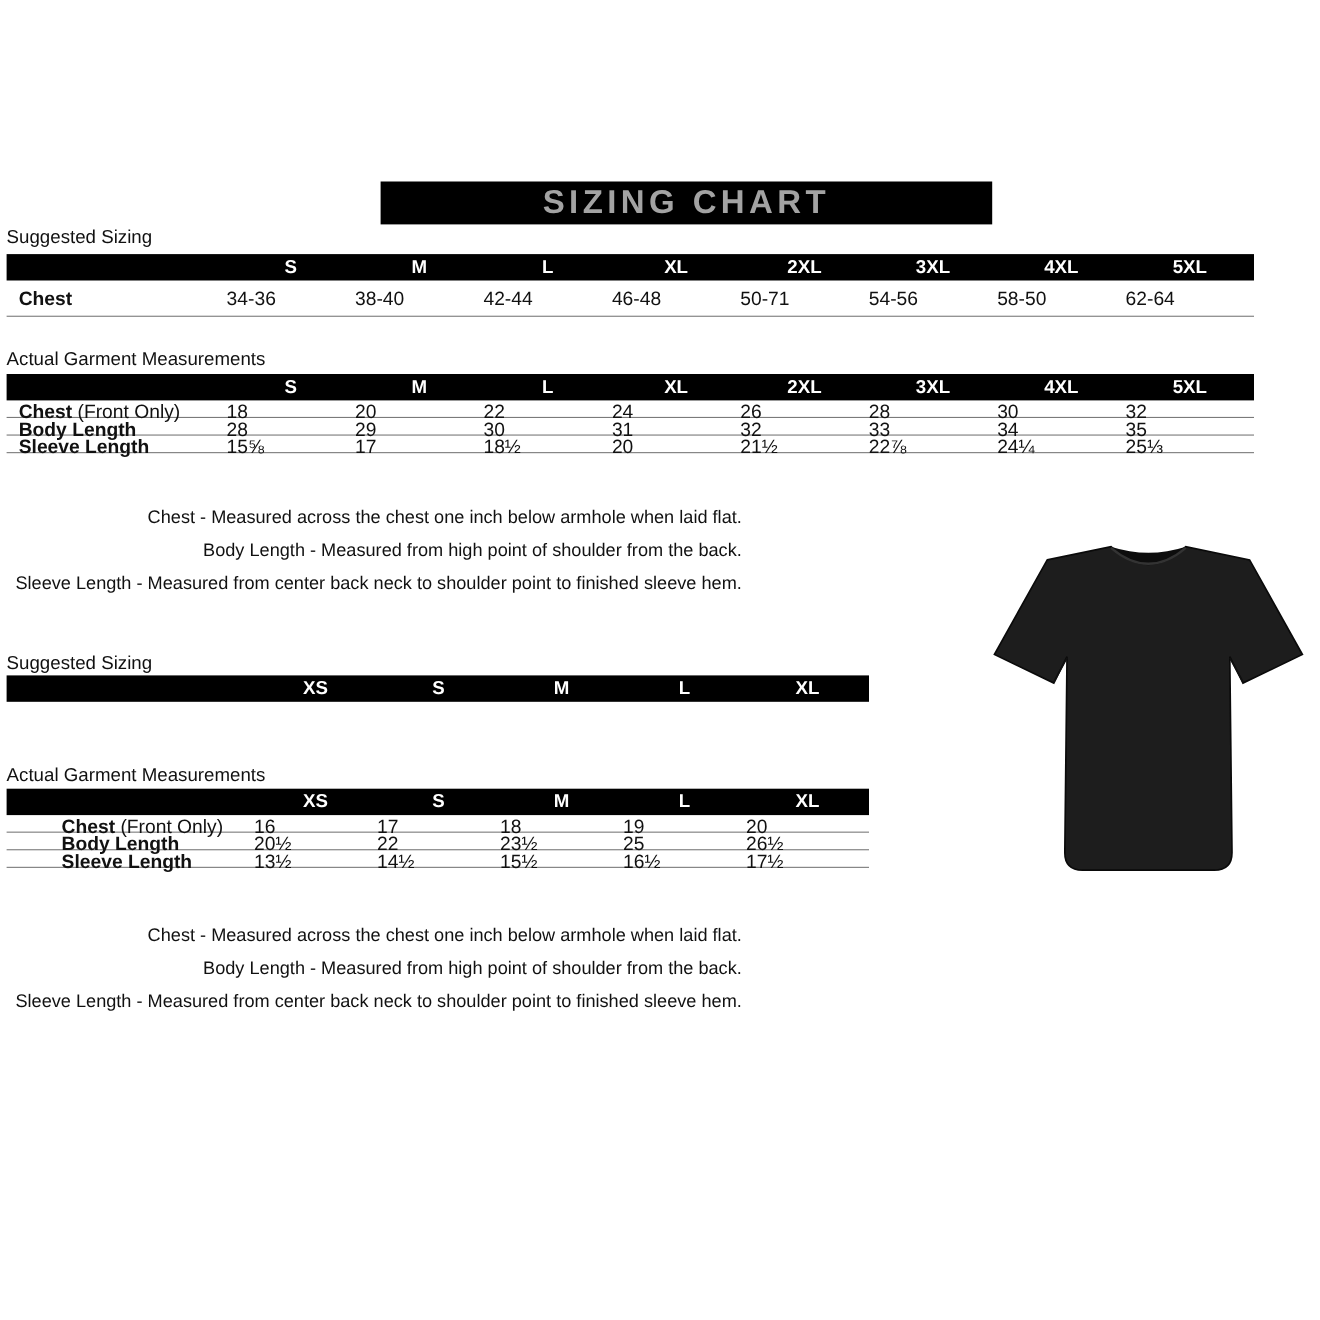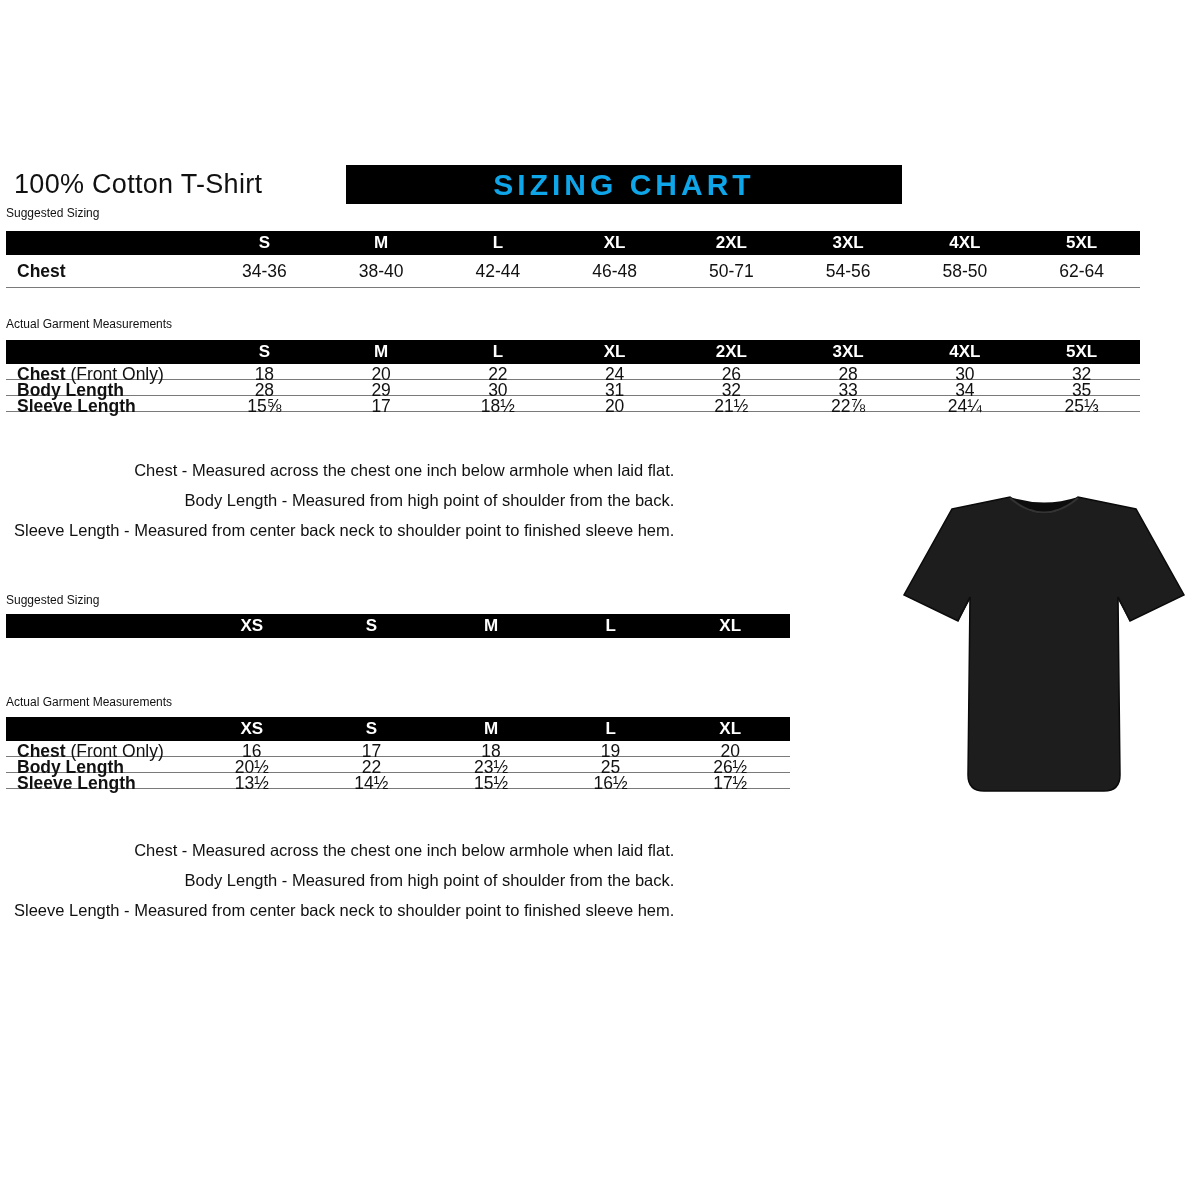--- a/index.html
+++ b/index.html
@@ -4,53 +4,52 @@
 <style>
   * { margin:0; padding:0; box-sizing:border-box; }
   html, body { width:1200px; height:1200px; background:#ffffff;
     font-family:"Liberation Sans", sans-serif; color:#111; }
   .page { position:relative; width:1200px; height:1200px; overflow:hidden; background:#fff; }
 
   
   .top-row { position:absolute; left:0; top:165px; width:1200px; height:42px; }
   .main-title { position:absolute; left:14px; top:4px; font-size:27px; font-weight:400; letter-spacing:0.3px; }
   .banner { position:absolute; left:346px; top:0; width:556px; height:39px; background:#000;
-    color:#0ea5e9; font-size:30px; font-weight:700; letter-spacing:4px; text-align:center; line-height:39px; }
+    color:#a3a3a3; font-size:30px; font-weight:700; letter-spacing:4px; text-align:center; line-height:39px; }
 
-  .sec-label { position:absolute; left:6px; font-size:12px; color:#111; }
+  .sec-label { position:absolute; left:6px; font-size:17px; color:#111; }
 
   
   .size-table { position:absolute; left:6px; }
   .size-table.adult-w { width:1134px; }
   .size-table.youth-w { width:784px; }
   .trow { display:grid; align-items:center; }
   .adult-w .trow { grid-template-columns:200px repeat(8, 1fr); }
-  .youth-w .trow { grid-template-columns:186px repeat(5, 1fr); }
+  .youth-w .trow { grid-template-columns:186px repeat(5, 1fr);padding-left:39px; }
   .thead { background:#000; color:#fff; height:24px; }
   .thead .cell { font-weight:700; font-size:17px; text-align:center; line-height:24px; }
   .tdata { height:16px; border-bottom:1px solid #7a7a7a; }
   .suggested .tdata { height:33px; }
-  .tdata .cell { font-size:17.5px; text-align:center; }
+  .tdata .cell { font-size:17.5px; }
   .cell.label-cell { text-align:left; padding-left:11px; }
   .tdata .label-cell .b { font-weight:700; }
 
   .notes { position:absolute; left:14px;text-align:right; }
   .notes p { font-size:16.5px; line-height:30px; white-space:nowrap; }
 
   .youth-title { position:absolute; left:6px; top:550px; font-size:26px; font-weight:700; }
 
   .tshirt { position:absolute; left:898px; top:476px; width:292px; height:340px; }
 </style>
 </head>
 <body>
 
 <div class="page">
 
   <div class="top-row">
-    <h1 class="main-title">100% Cotton T-Shirt</h1>
     <div class="banner">SIZING CHART</div>
   </div>
 
   <div class="sec-label" style="top:206px;">Suggested Sizing</div>
   <div class="size-table adult-w suggested" style="top:231px;">
       <div class="trow thead">
         <div class="cell label-cell"></div>
         <div class="cell">S</div>
         <div class="cell">M</div>
         <div class="cell">L</div>

